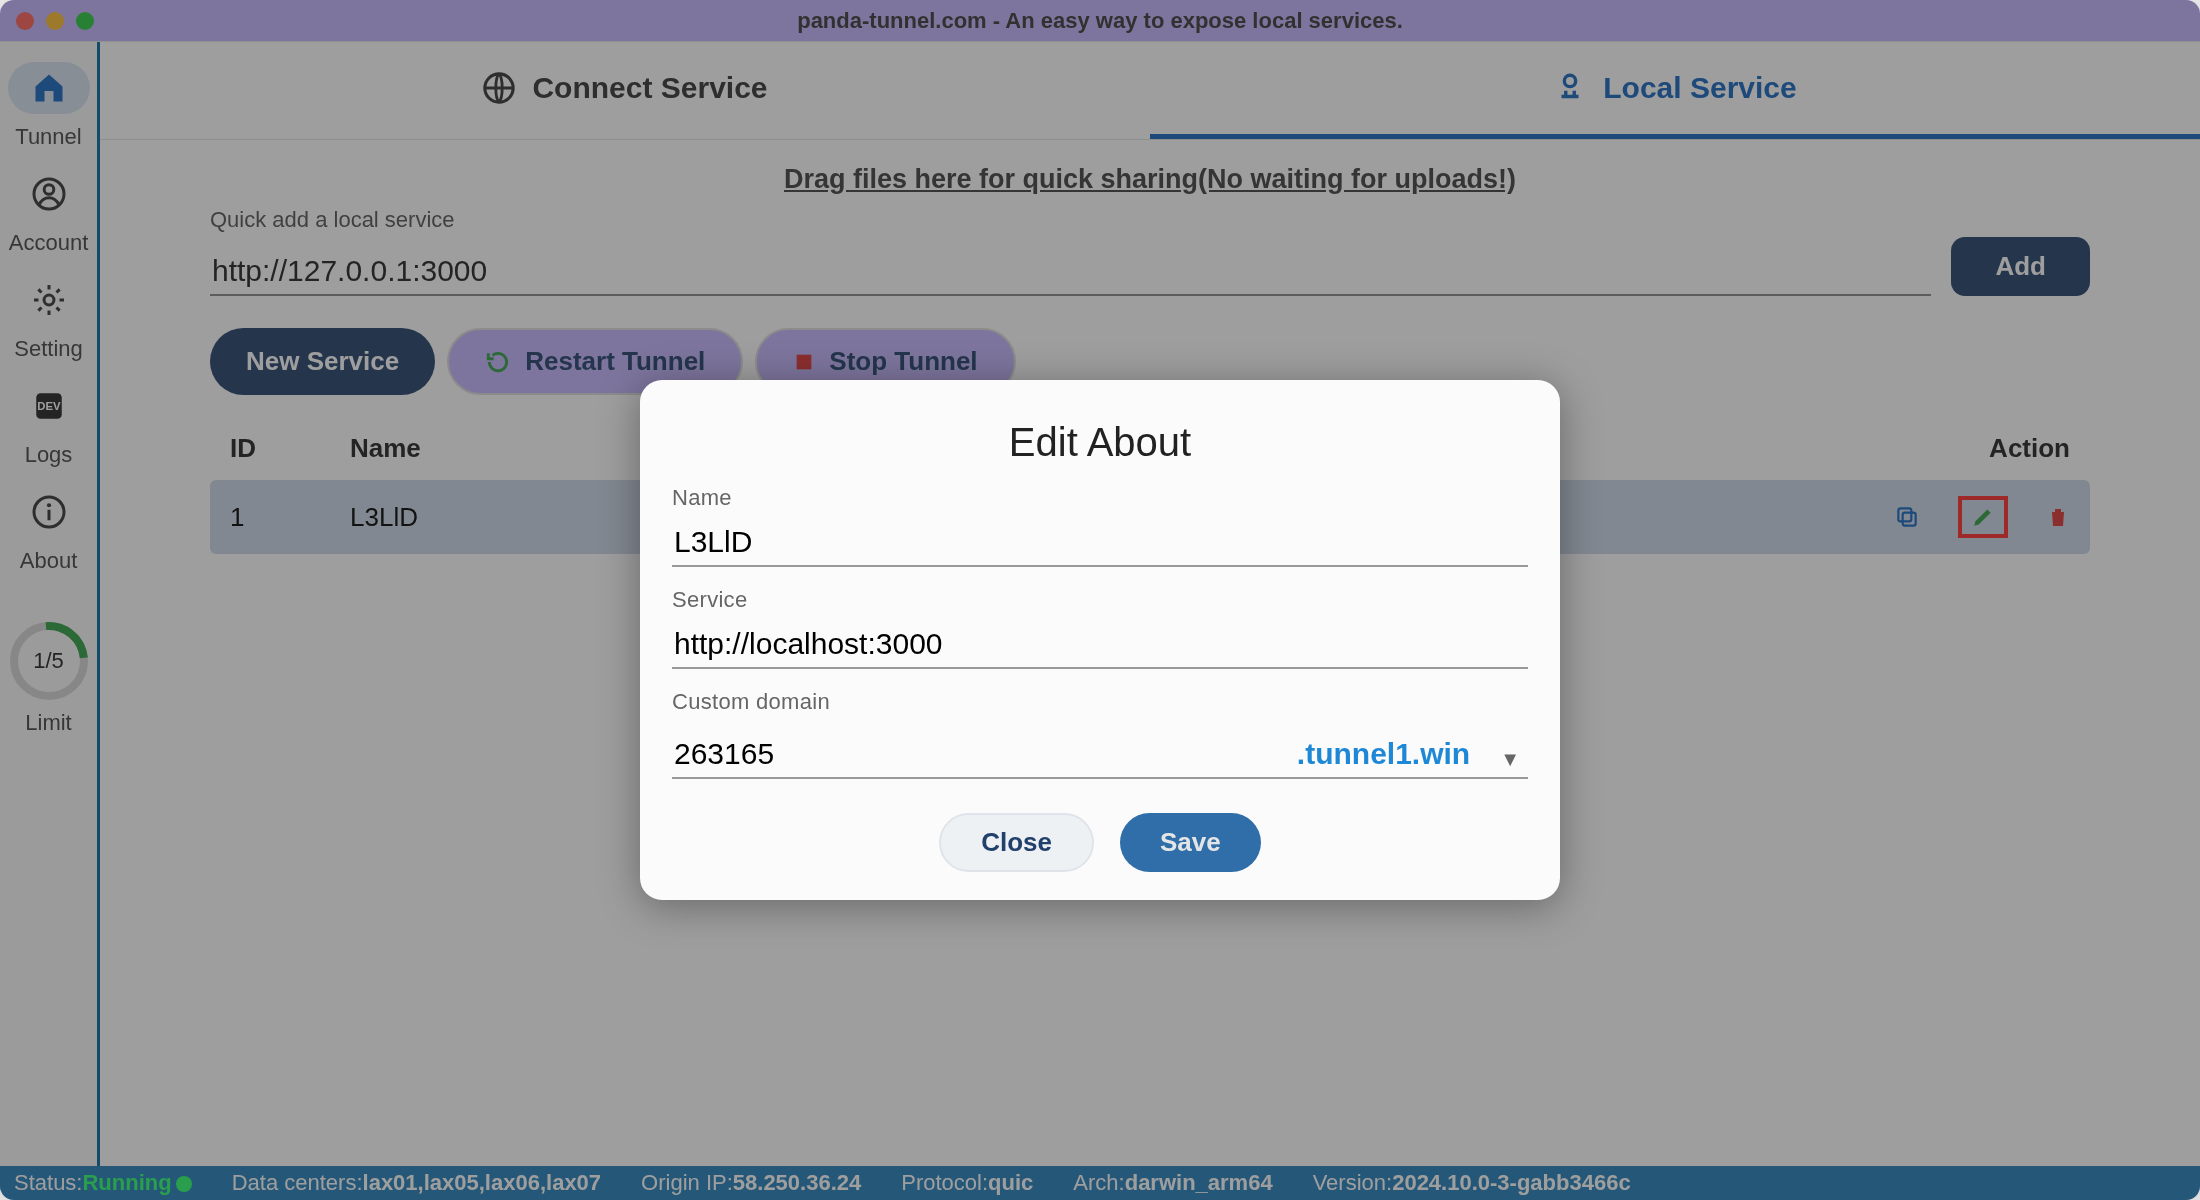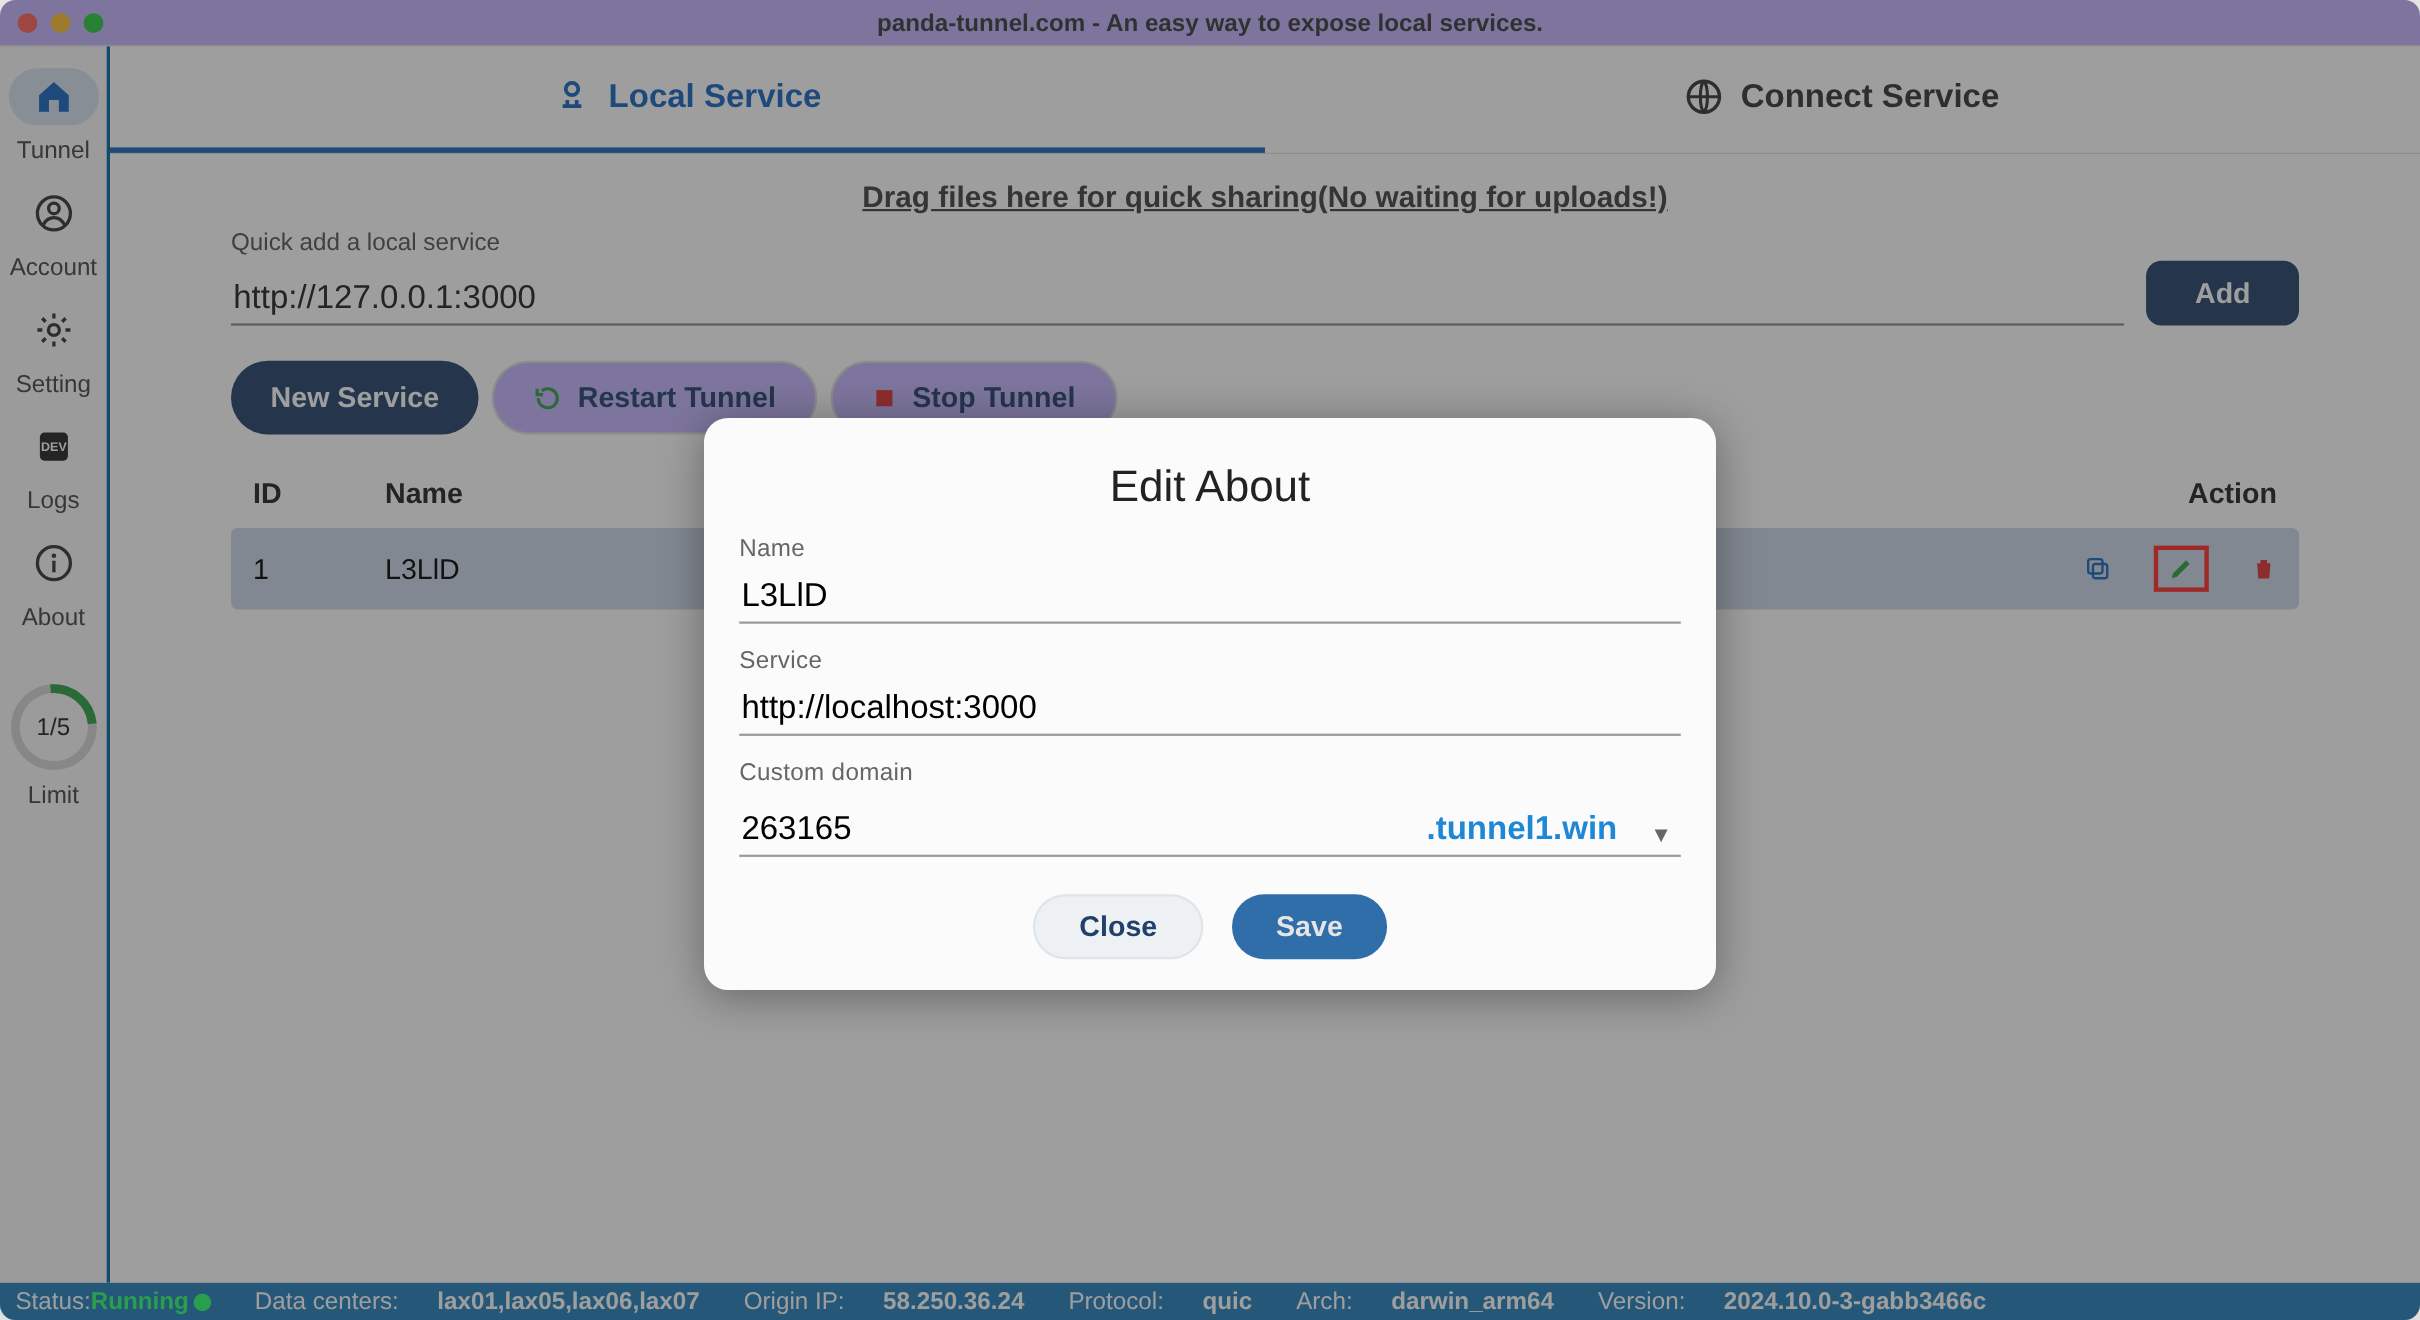--- a/index.html
+++ b/index.html
@@ -194,21 +194,21 @@
   color: #fff;
   font-size: 22px;
   display: flex;
   align-items: center;
   gap: 40px;
   padding: 0 14px;
   white-space: nowrap;
   overflow: hidden;
 }
 .statusbar .k { font-weight: 400; }
-.statusbar .v { font-weight: 700; margin-left: 35px; }
+.statusbar .v { font-weight: 700; }
 .statusbar .running { color: #2bff6a; font-weight: 700; }
 .status-dot { width: 16px; height: 16px; background: #2bff6a; border-radius: 50%; display: inline-block; margin-left: 4px; vertical-align: middle; }
 
 .modal-overlay {
   position: absolute;
   inset: 0;
   background: rgba(40,40,40,0.45);
   display: flex;
   align-items: flex-start;
   justify-content: center;
@@ -314,37 +314,37 @@
       <div class="sidebar-item">
         <div class="limit-ring">
           <div class="limit-val">1/5</div>
         </div>
         <div class="sidebar-label">Limit</div>
       </div>
     </div>
 
     <div class="main">
       <div class="tabs">
+        <div class="tab">
+          <span>
+            <svg width="34" height="34" viewBox="0 0 24 24">
+                <circle cx="12" cy="12" r="10" fill="none" stroke="#333" stroke-width="2.2"></circle>
+                <path d="M2 12h20M12 2c3 3 3 17 0 20M12 2c-3 3-3 17 0 20" fill="none" stroke="#333" stroke-width="2"></path>
+              </svg>
+          </span>
+          <span class="tab-text">Connect Service</span>
+        </div>
         <div class="tab active">
           <span>
             <svg width="34" height="34" viewBox="0 0 24 24">
                 <circle cx="12" cy="7" r="4" fill="none" stroke="#1565c0" stroke-width="2.4"></circle>
                 <path d="M6 18h12M9 14v4M15 14v4" stroke="#1565c0" stroke-width="2.4" fill="none"></path>
               </svg>
           </span>
           <span class="tab-text">Local Service</span>
-        </div>
-        <div class="tab">
-          <span>
-            <svg width="34" height="34" viewBox="0 0 24 24">
-                <circle cx="12" cy="12" r="10" fill="none" stroke="#333" stroke-width="2.2"></circle>
-                <path d="M2 12h20M12 2c3 3 3 17 0 20M12 2c-3 3-3 17 0 20" fill="none" stroke="#333" stroke-width="2"></path>
-              </svg>
-          </span>
-          <span class="tab-text">Connect Service</span>
         </div>
       </div>
 
       <div class="content">
         <div class="drag-banner">Drag files here for quick sharing(No waiting for uploads!)</div>
 
         <div class="quick-add-label">Quick add a local service</div>
         <div class="quick-add-row">
           <input class="quick-add-input" value="http://127.0.0.1:3000" style="">
           <button class="add-btn">Add</button>

